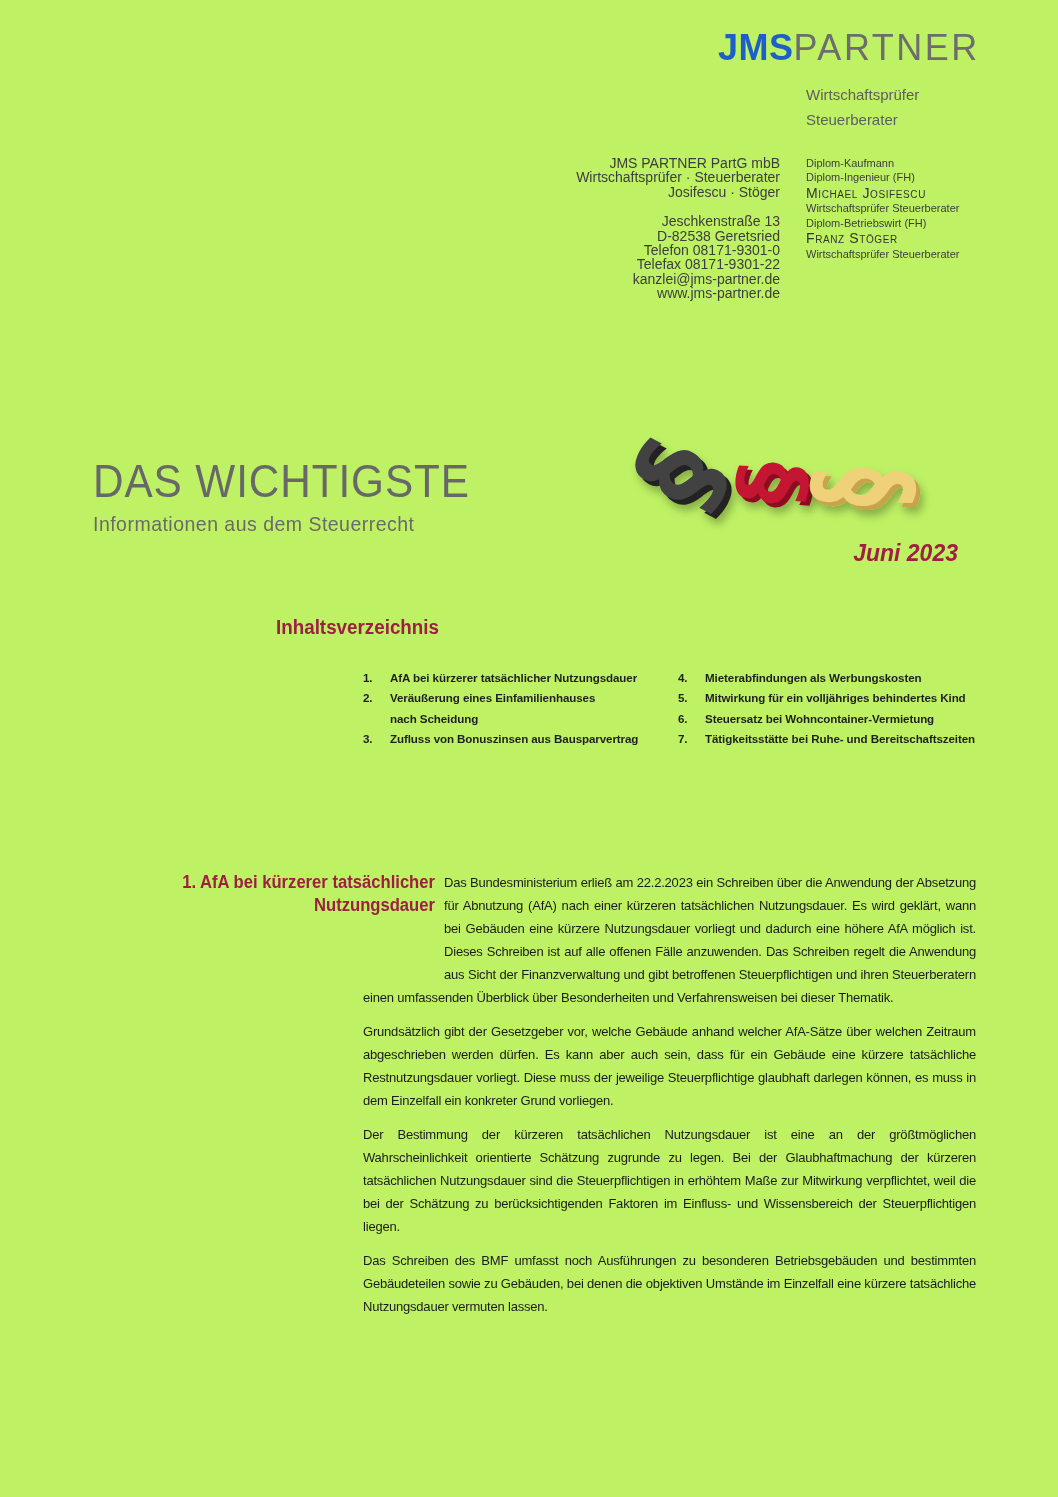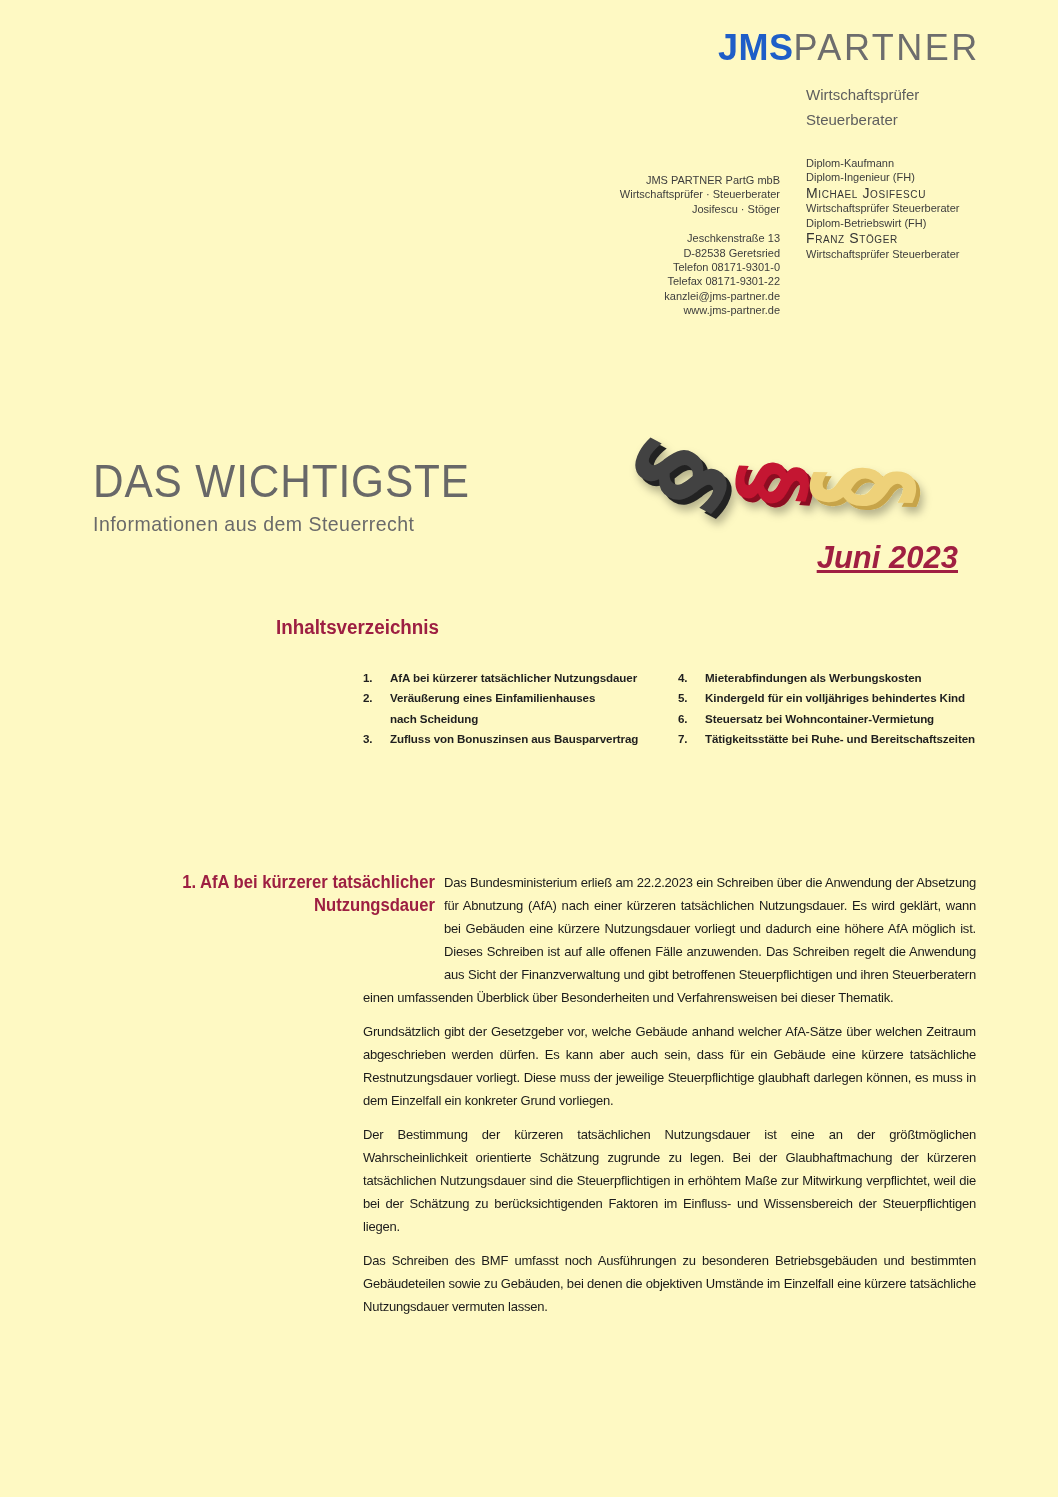--- a/index.html
+++ b/index.html
@@ -1,40 +1,40 @@
 <!DOCTYPE html>
 <html lang="de"><head>
 <meta charset="utf-8">
 <style>
   * { margin:0; padding:0; box-sizing:border-box; }
   html,body { background:#ffffff; }
   .page {
-    position:relative; width:1058px; height:1497px; background:#fef9c3;
+    position:relative; width:1058px; height:1497px; background:#bef264;
     font-family:"Liberation Sans", sans-serif; color:#1b1b1b; overflow:hidden;
   }
   
   .logo { position:absolute; left:718px; top:30px; white-space:nowrap; line-height:1; }
   .logo .brand-bold { font-size:36px; font-weight:bold; color:#1e5ec8; letter-spacing:0.5px; }
   .logo .brand-light { font-size:36px; font-weight:400; color:#6d6d6d; letter-spacing:2.5px; }
   .logo-tagline { position:absolute; left:806px; top:82px; font-size:15px; line-height:25px; color:#5e5e5e; }
   
-  .address-block { position:absolute; left:540px; top:173px; width:240px; text-align:right;
-                   font-size:11px; line-height:14.4px; color:#3d3d3d; }
+  .address-block { position:absolute; left:540px; top:156px; width:240px; text-align:right;
+                   font-size:14px; line-height:14.4px; color:#3d3d3d; }
   .address-block .grp2 { margin-top:15px; }
   .partners-block { position:absolute; left:806px; top:156px; font-size:11px; line-height:14.4px; color:#3d3d3d; }
   .partner + .partner { }
   .partner .p-name { font-variant:small-caps; font-size:14px; line-height:16.5px; letter-spacing:0.6px; color:#343434; }
   
   .masthead-title { position:absolute; left:93px; top:453px; font-size:47px; font-weight:500; color:#686868;
                     letter-spacing:1px; white-space:nowrap; transform:scaleX(0.90); transform-origin:0 0; }
   .masthead-subtitle { position:absolute; left:93px; top:512px; font-size:21px; color:#6a6a6a;
                        letter-spacing:0.5px; white-space:nowrap; transform:scaleX(0.93); transform-origin:0 0; }
   .ribbon { position:absolute; left:600px; top:403px; }
   .issue-date { position:absolute; left:708px; top:540px; width:250px; text-align:right;
-                font-size:31px; font-weight:bold; font-style:italic; color:#a01f42;text-decoration:underline; }
+                font-size:23px; font-weight:bold; font-style:italic; color:#a01f42; }
   
   .toc-heading { position:absolute; left:276px; top:616px; font-size:20px; font-weight:bold; color:#9d1f42;
                  white-space:nowrap; transform:scaleX(0.94); transform-origin:0 0; }
   .toc-col { position:absolute; top:668px; font-size:11.6px; font-weight:bold; color:#1f1f1f;
              line-height:20.4px; letter-spacing:-0.1px; }
   .toc-col-left  { left:363px; width:300px; }
   .toc-col-right { left:678px; width:330px; }
   .toc-item { display:flex; }
   .toc-num  { width:27px; flex:0 0 27px; }
   .toc-text { white-space:pre-line; }
@@ -139,21 +139,21 @@
     </div>
   </div>
 
   <div class="toc-col toc-col-right">
     <div class="toc-item">
       <span class="toc-num">4.</span>
       <span class="toc-text">Mieterabfindungen als Werbungskosten</span>
     </div>
     <div class="toc-item">
       <span class="toc-num">5.</span>
-      <span class="toc-text">Kindergeld für ein volljähriges behindertes Kind</span>
+      <span class="toc-text">Mitwirkung für ein volljähriges behindertes Kind</span>
     </div>
     <div class="toc-item">
       <span class="toc-num">6.</span>
       <span class="toc-text">Steuersatz bei Wohncontainer-Vermietung</span>
     </div>
     <div class="toc-item">
       <span class="toc-num">7.</span>
       <span class="toc-text">Tätigkeitsstätte bei Ruhe- und Bereitschaftszeiten</span>
     </div>
   </div>

